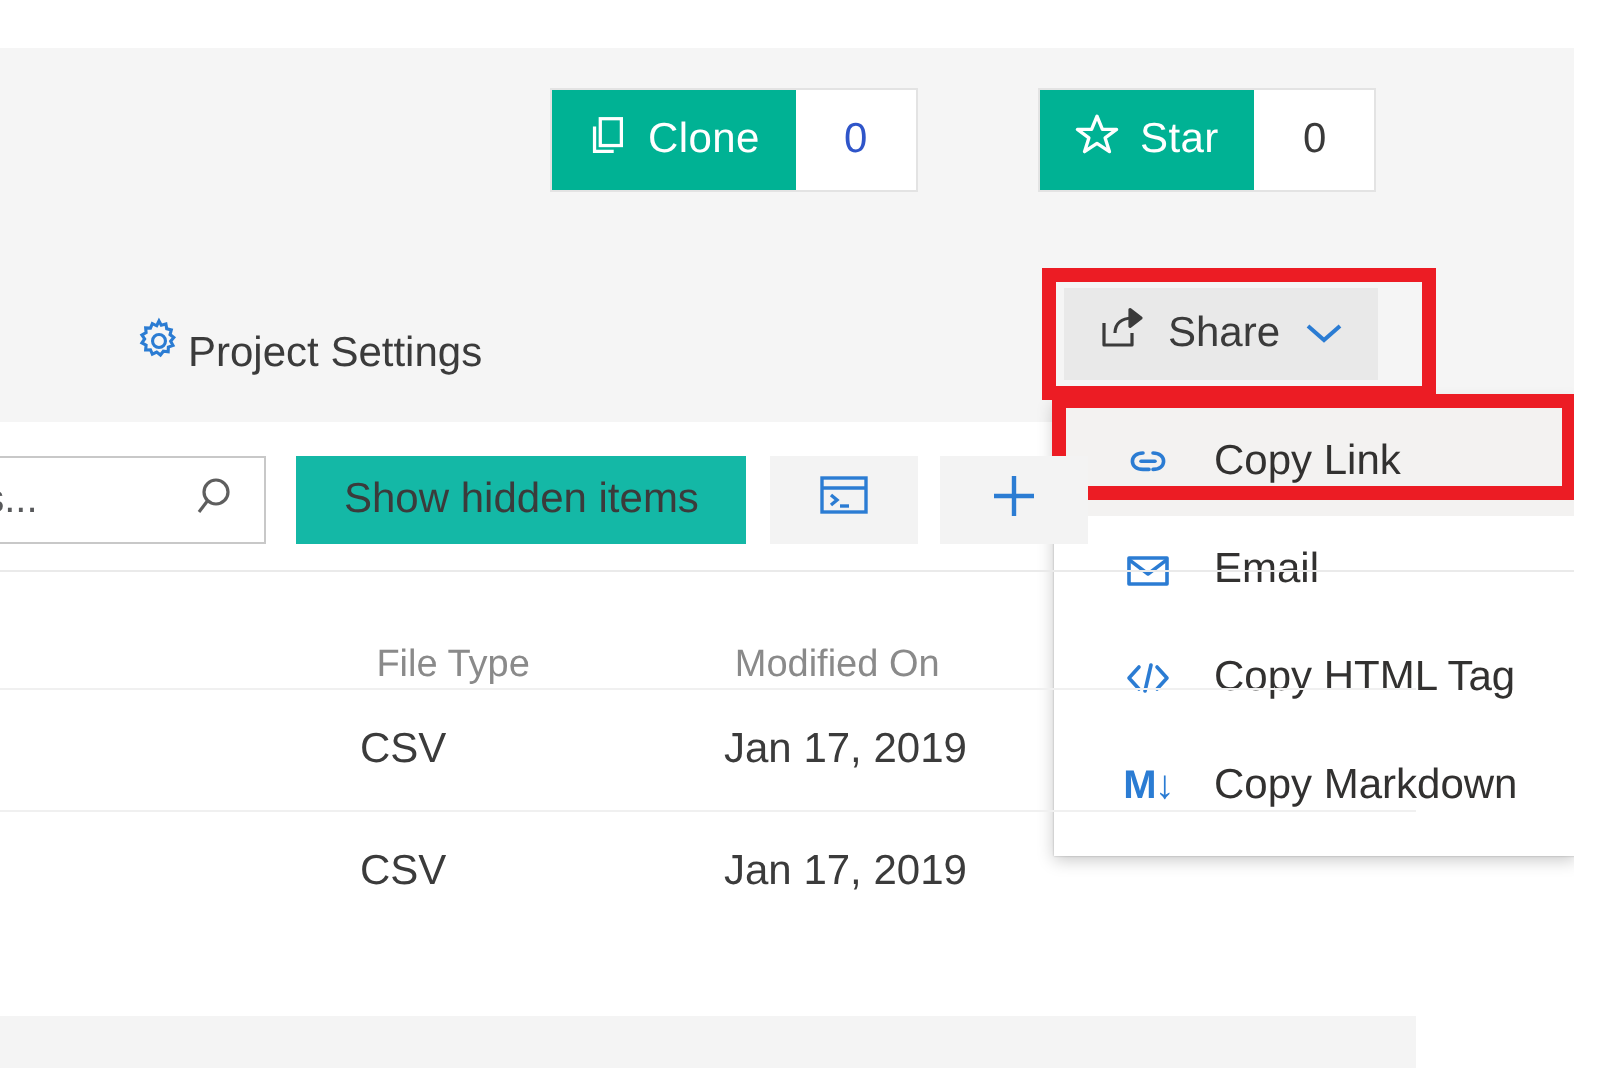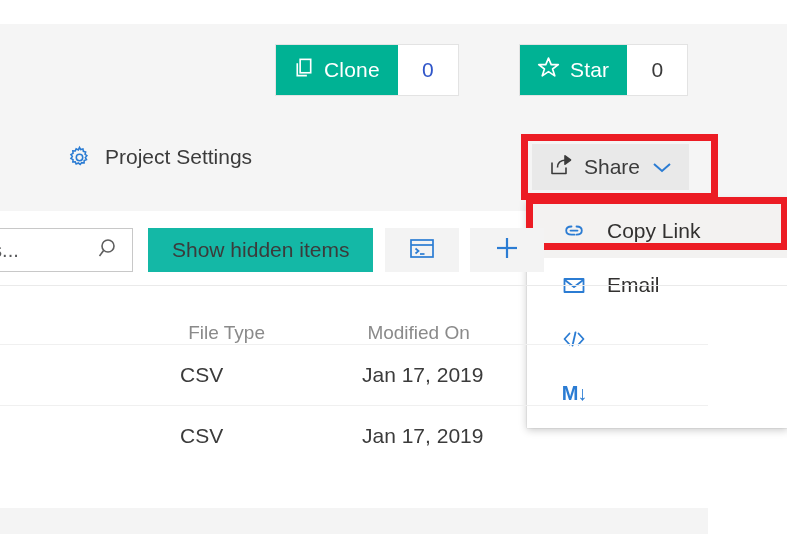--- a/index.html
+++ b/index.html
@@ -70,22 +70,22 @@
   }
   #clone-pill { left: 276px; top: 45px; }
   #clone-pill .pill-count { color: #2f55c9; }
   #star-pill  { left: 520px; top: 45px; }
   #star-pill  .pill-count { color: #3a3a3a; }
 
   
   .tool-action {
     position: absolute;
     display: flex;
-    align-items: flex-start;
-    gap: 13px;
+    align-items: flex-end;
+    gap: 2px;
     height: 44px;
     padding: 0 14px;
     font-size: 21px;
     color: #3b3b3b;
     white-space: nowrap;
   }
   #project-settings-action { left: 53px;  top: 145px; }
   #download-project-action { left: 297px; top: 145px; }
 
   #share-button {
@@ -335,26 +335,28 @@
     </div>
 
     <div class="menu-item">
       <span class="menu-icon">
         <svg width="26" height="20" viewBox="0 0 26 20" fill="none" stroke="#2b7cd3" stroke-width="1.8" stroke-linecap="round" stroke-linejoin="round">
           <path d="M8.5 4.5 L3.5 10 L8.5 15.5"></path>
           <path d="M17.5 4.5 L22.5 10 L17.5 15.5"></path>
           <path d="M14.5 3.5 L11.5 16.5"></path>
         </svg>
       </span>
+      <span>Copy HTML Tag</span>
     </div>
 
     <div class="menu-item">
       <span class="menu-icon">
         <span class="md-glyph">M↓</span>
       </span>
+      <span>Copy Markdown</span>
     </div>
   </div>
 
   <div class="redbox" id="share-redbox"></div>
   <div class="redbox" id="copy-link-redbox"></div>
 
   <div id="search-box">
     <span id="search-input-text" title="Search files and notebooks...">oks...</span>
     <span>
       <svg width="26" height="26" viewBox="0 0 26 26" fill="none" stroke="#5e5e5e" stroke-width="1.6">

